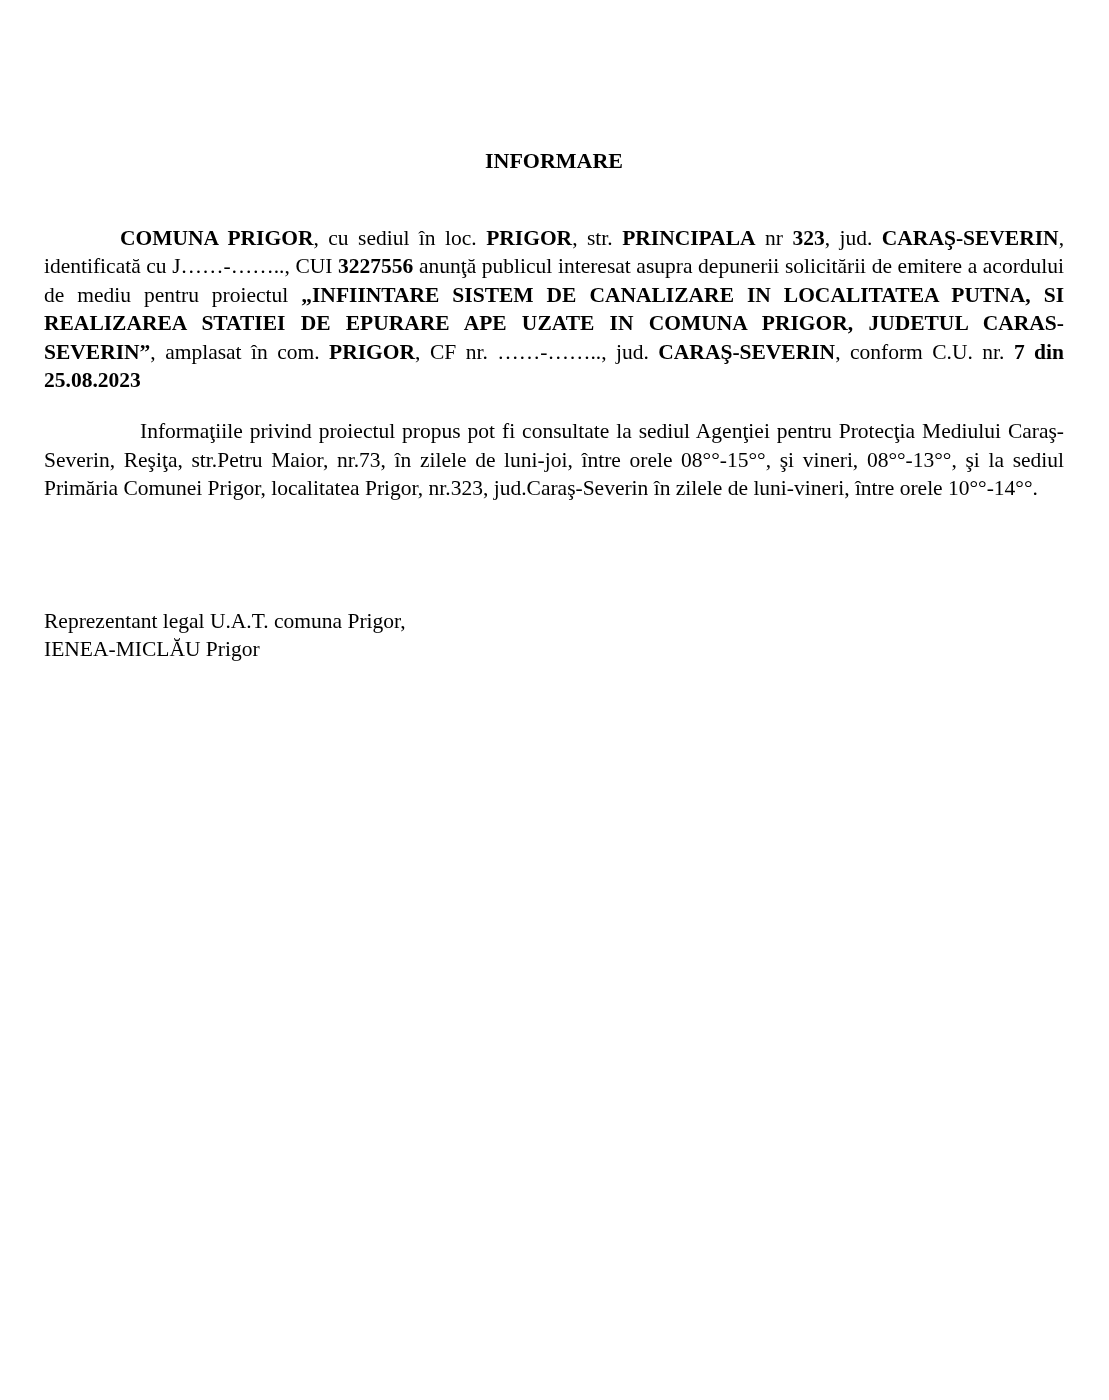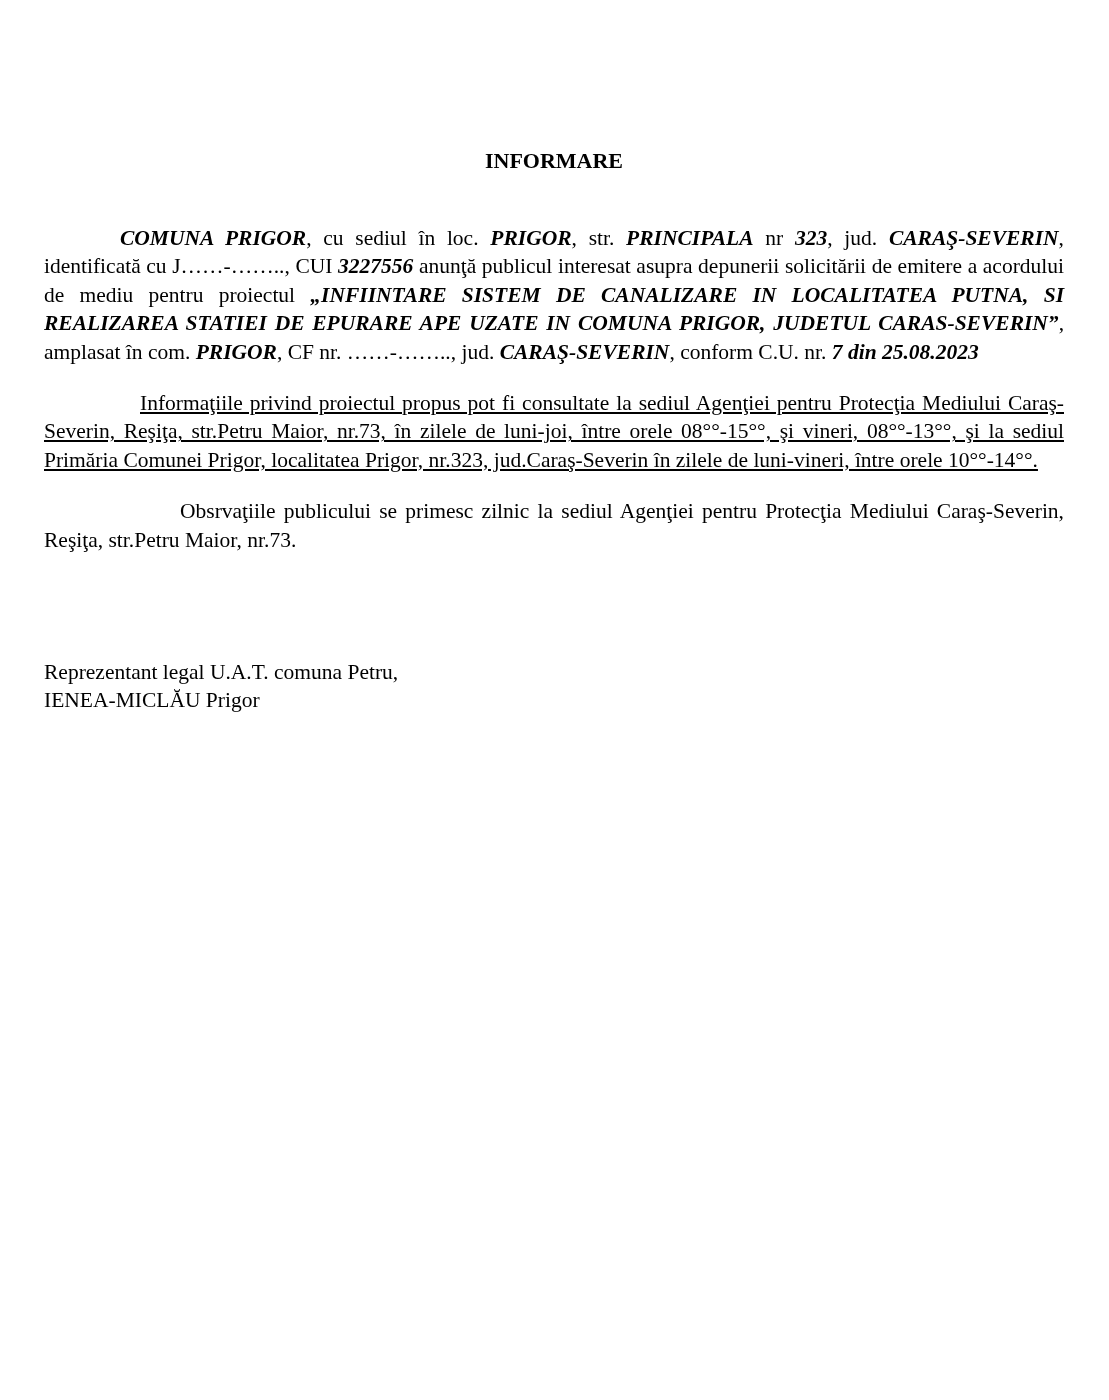--- a/index.html
+++ b/index.html
@@ -37,50 +37,47 @@
     text-align: justify;
     margin: 0;
   }
   .para-announcement {
     margin-top: 49px;
     text-indent: 76px;
   }
   .para-consultation {
     margin-top: 23px;
     text-indent: 96px;
-    text-decoration: underline;
   }
   .para-observations {
     margin-top: 23px;
     text-indent: 136px;
   }
   .signature-block {
     margin-top: 104px;
     font-size: 21.5px;
     line-height: 28.4px;
     text-align: left;
   }
   .b {
     font-weight: bold;
-    font-style: italic;
   }
 </style>
 </head>
 <body>
 
 <div class="page">
 
   <div class="title-block">
     <p class="doc-title">INFORMARE</p>
   </div>
 
   <p class="para para-announcement"><span class="b">COMUNA PRIGOR</span><span>, cu sediul în loc. </span><span class="b">PRIGOR</span><span>, str. </span><span class="b">PRINCIPALA</span><span> nr </span><span class="b">323</span><span>, jud. </span><span class="b">CARAŞ-SEVERIN</span><span>, identificată cu J……-…….., CUI </span><span class="b">3227556</span><span> anunţă publicul interesat asupra depunerii solicitării  de emitere a acordului de mediu pentru proiectul </span><span class="b">„INFIINTARE SISTEM DE CANALIZARE IN LOCALITATEA PUTNA, SI REALIZAREA STATIEI DE EPURARE APE UZATE IN COMUNA PRIGOR, JUDETUL CARAS-SEVERIN”</span><span>, amplasat în com. </span><span class="b">PRIGOR</span><span>, CF nr. ……-…….., jud. </span><span class="b">CARAŞ-SEVERIN</span><span>, conform C.U. nr. </span><span class="b">7 din 25.08.2023</span></p>
 
   <p class="para para-consultation"><span>Informaţiile privind proiectul propus pot fi consultate la sediul Agenţiei pentru Protecţia Mediului Caraş-Severin, Reşiţa, str.Petru Maior, nr.73, în zilele de luni-joi, între orele 08°°-15°°, şi vineri, 08°°-13°°, şi la sediul Primăria Comunei Prigor, localitatea Prigor, nr.323, jud.Caraş-Severin în zilele de luni-vineri, între orele 10°°-14°°.</span></p>
 
-  <p class="para para-observations"><span>Obsrvaţiile publicului se primesc zilnic la sediul Agenţiei pentru Protecţia Mediului Caraş-Severin, Reşiţa, str.Petru Maior, nr.73.</span></p>
 
   <div class="signature-block">
-    <div>Reprezentant legal U.A.T. comuna Petru,</div>
+    <div>Reprezentant legal U.A.T. comuna Prigor,</div>
     <div>IENEA-MICLĂU Prigor</div>
   </div>
 
 </div>
 
 </body></html>

